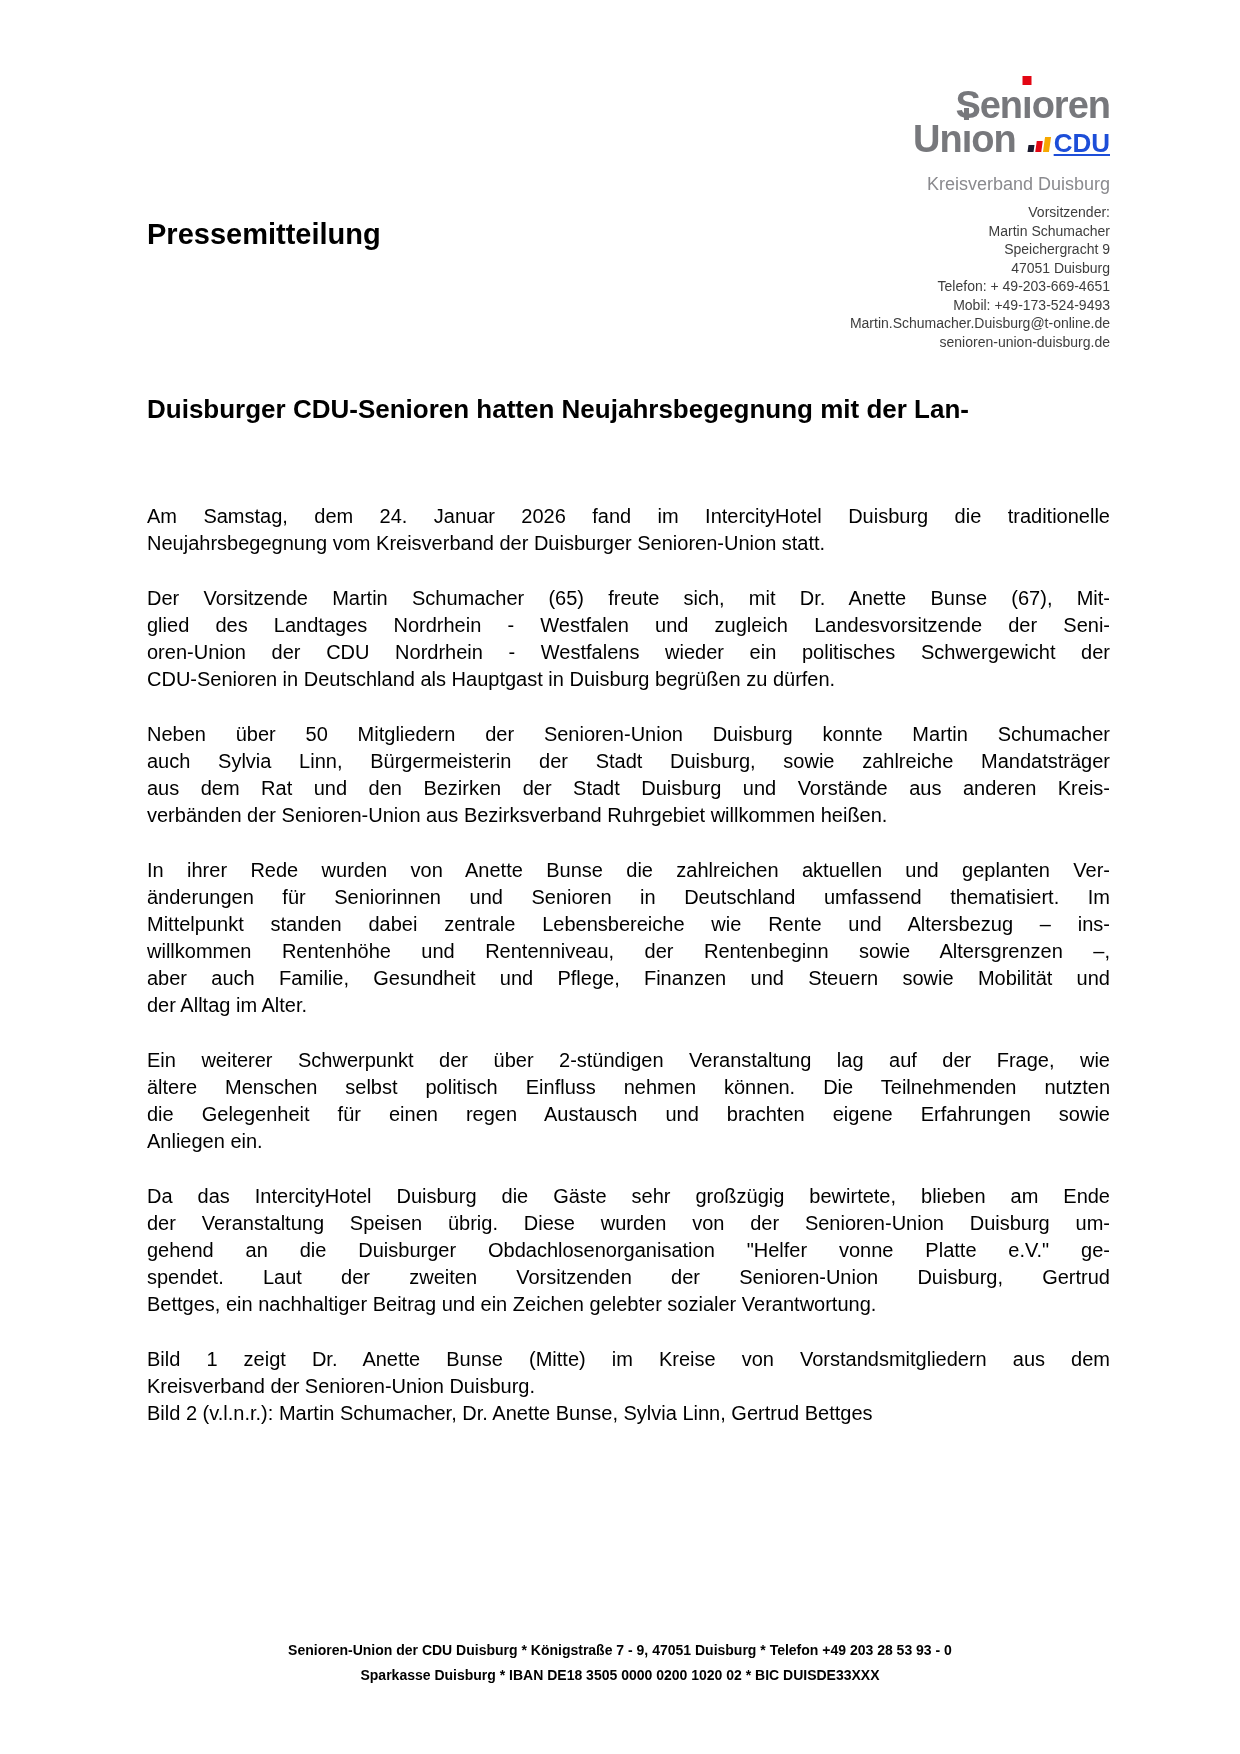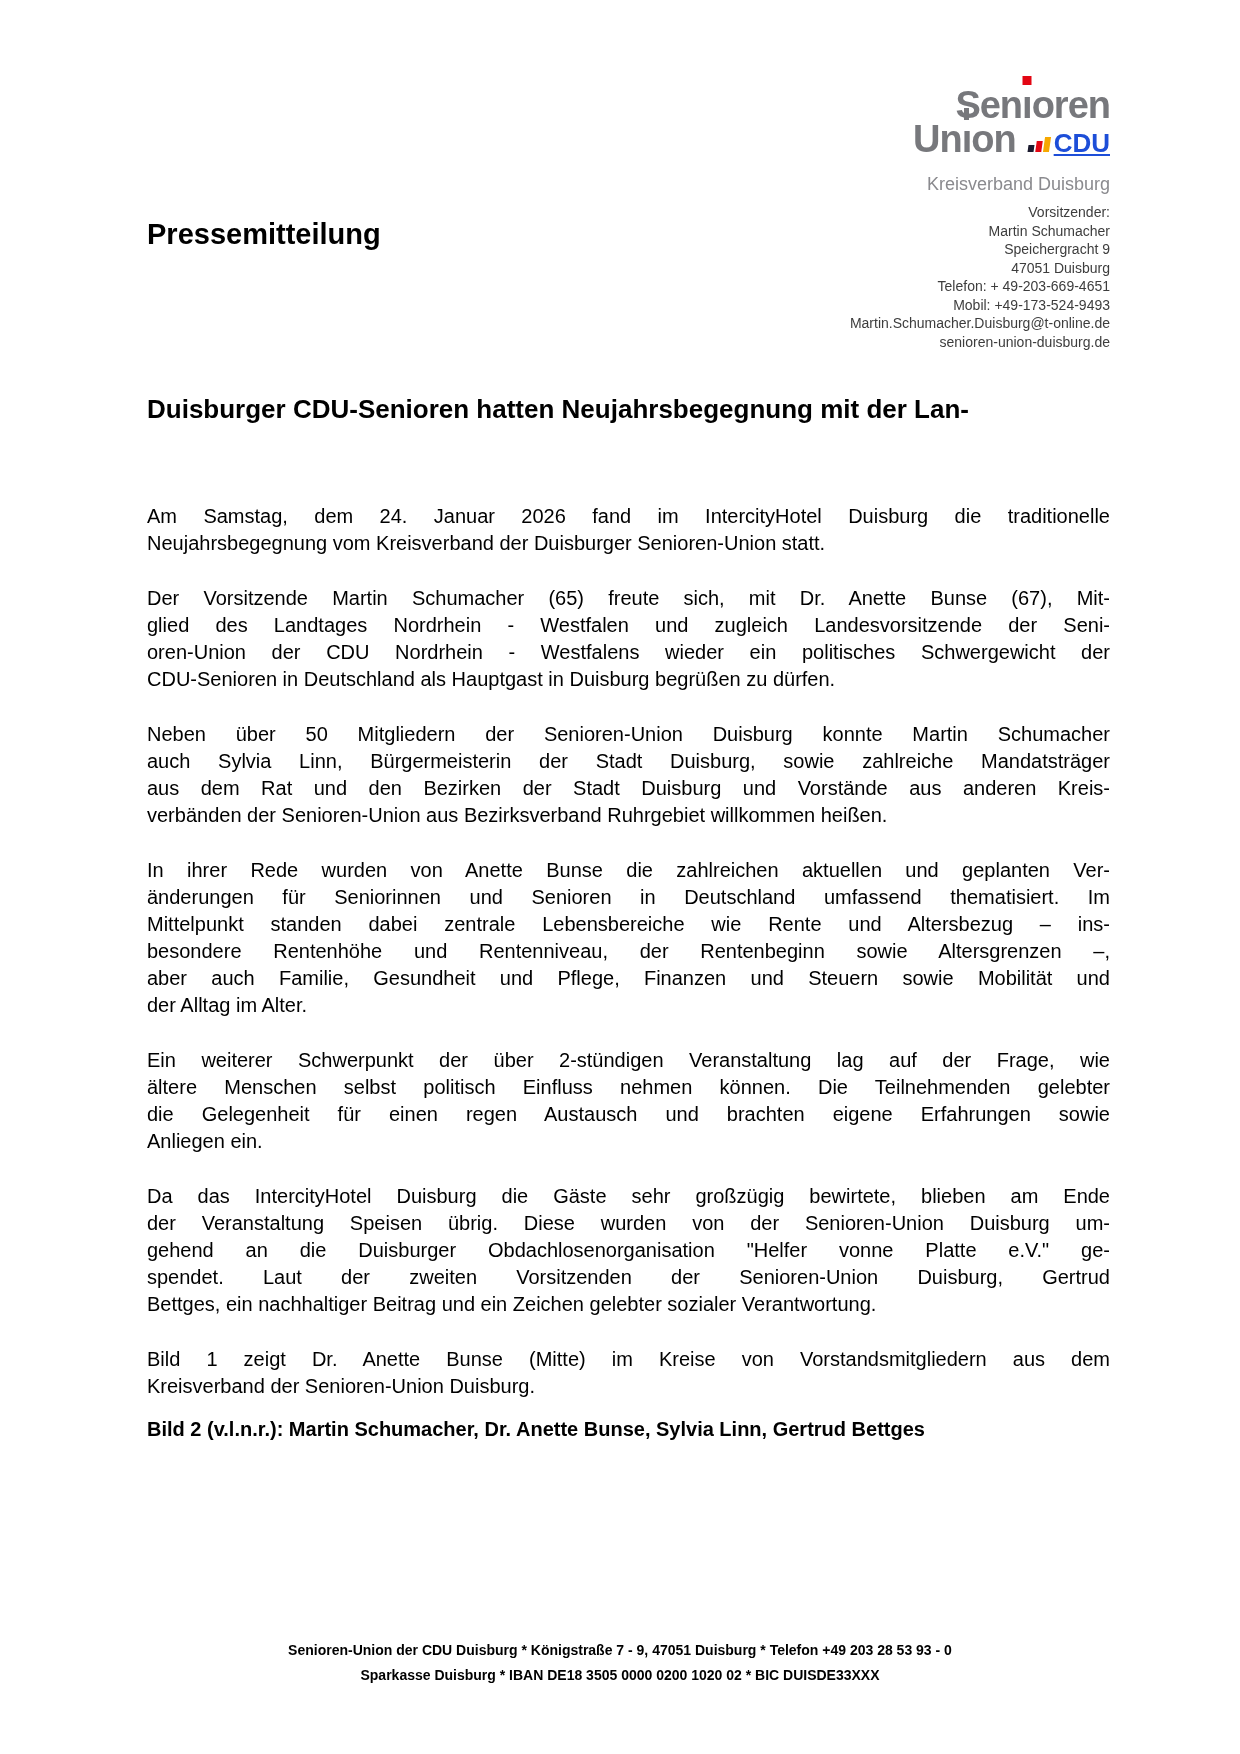--- a/index.html
+++ b/index.html
@@ -46,21 +46,21 @@
 
   .org-line { margin-top:16px; font-size:18px; color:#8a8a8e; }
   .contact { margin-top:8px; font-size:14px; line-height:18.5px; color:#3d3d3d; }
 
   
   .headline { margin-top:42px; font-size:26px; font-weight:bold; line-height:32px; }
 
   
   .bodytext { margin-top:78px; font-size:20px; }
   .para + .para { margin-top:28px; }
-  .para.no-gap { margin-top:16px;font-weight:bold; }
+  .para.no-gap { margin-top:0; }
   .pline {
     line-height:27px;
     text-align:justify; text-align-last:justify;
     white-space:normal;
   }
   .para .pline:last-child { text-align:left; text-align-last:auto; }
 
   
   .footer {
     position:absolute; left:110px; top:1638px; width:1020px;
@@ -122,28 +122,28 @@
         <div class="pline">Neben über 50 Mitgliedern der Senioren-Union Duisburg konnte Martin Schumacher</div>
         <div class="pline">auch Sylvia Linn, Bürgermeisterin der Stadt Duisburg, sowie zahlreiche Mandatsträger</div>
         <div class="pline">aus dem Rat und den Bezirken der Stadt Duisburg und Vorstände aus anderen Kreis-</div>
         <div class="pline">verbänden der Senioren-Union aus Bezirksverband Ruhrgebiet willkommen heißen.</div>
       </div>
 
       <div class="para">
         <div class="pline">In ihrer Rede wurden von Anette Bunse die zahlreichen aktuellen und geplanten Ver-</div>
         <div class="pline">änderungen für Seniorinnen und Senioren in Deutschland umfassend thematisiert. Im</div>
         <div class="pline">Mittelpunkt standen dabei zentrale Lebensbereiche wie Rente und Altersbezug – ins-</div>
-        <div class="pline">besondere Rentenhöhe und Rentenniveau, der Rentenbeginn sowie Altersgrenzen –,</div>
+        <div class="pline">willkommen Rentenhöhe und Rentenniveau, der Rentenbeginn sowie Altersgrenzen –,</div>
         <div class="pline">aber auch Familie, Gesundheit und Pflege, Finanzen und Steuern sowie Mobilität und</div>
         <div class="pline">der Alltag im Alter.</div>
       </div>
 
       <div class="para">
         <div class="pline">Ein weiterer Schwerpunkt der über 2-stündigen Veranstaltung lag auf der Frage, wie</div>
-        <div class="pline">ältere Menschen selbst politisch Einfluss nehmen können. Die Teilnehmenden gelebter</div>
+        <div class="pline">ältere Menschen selbst politisch Einfluss nehmen können. Die Teilnehmenden nutzten</div>
         <div class="pline">die Gelegenheit für einen regen Austausch und brachten eigene Erfahrungen sowie</div>
         <div class="pline">Anliegen ein.</div>
       </div>
 
       <div class="para">
         <div class="pline">Da das IntercityHotel Duisburg die Gäste sehr großzügig bewirtete, blieben am Ende</div>
         <div class="pline">der Veranstaltung Speisen übrig. Diese wurden von der Senioren-Union Duisburg um-</div>
         <div class="pline">gehend an die Duisburger Obdachlosenorganisation "Helfer vonne Platte e.V." ge-</div>
         <div class="pline">spendet. Laut der zweiten Vorsitzenden der Senioren-Union Duisburg, Gertrud</div>
         <div class="pline">Bettges, ein nachhaltiger Beitrag und ein Zeichen gelebter sozialer Verantwortung.</div>

